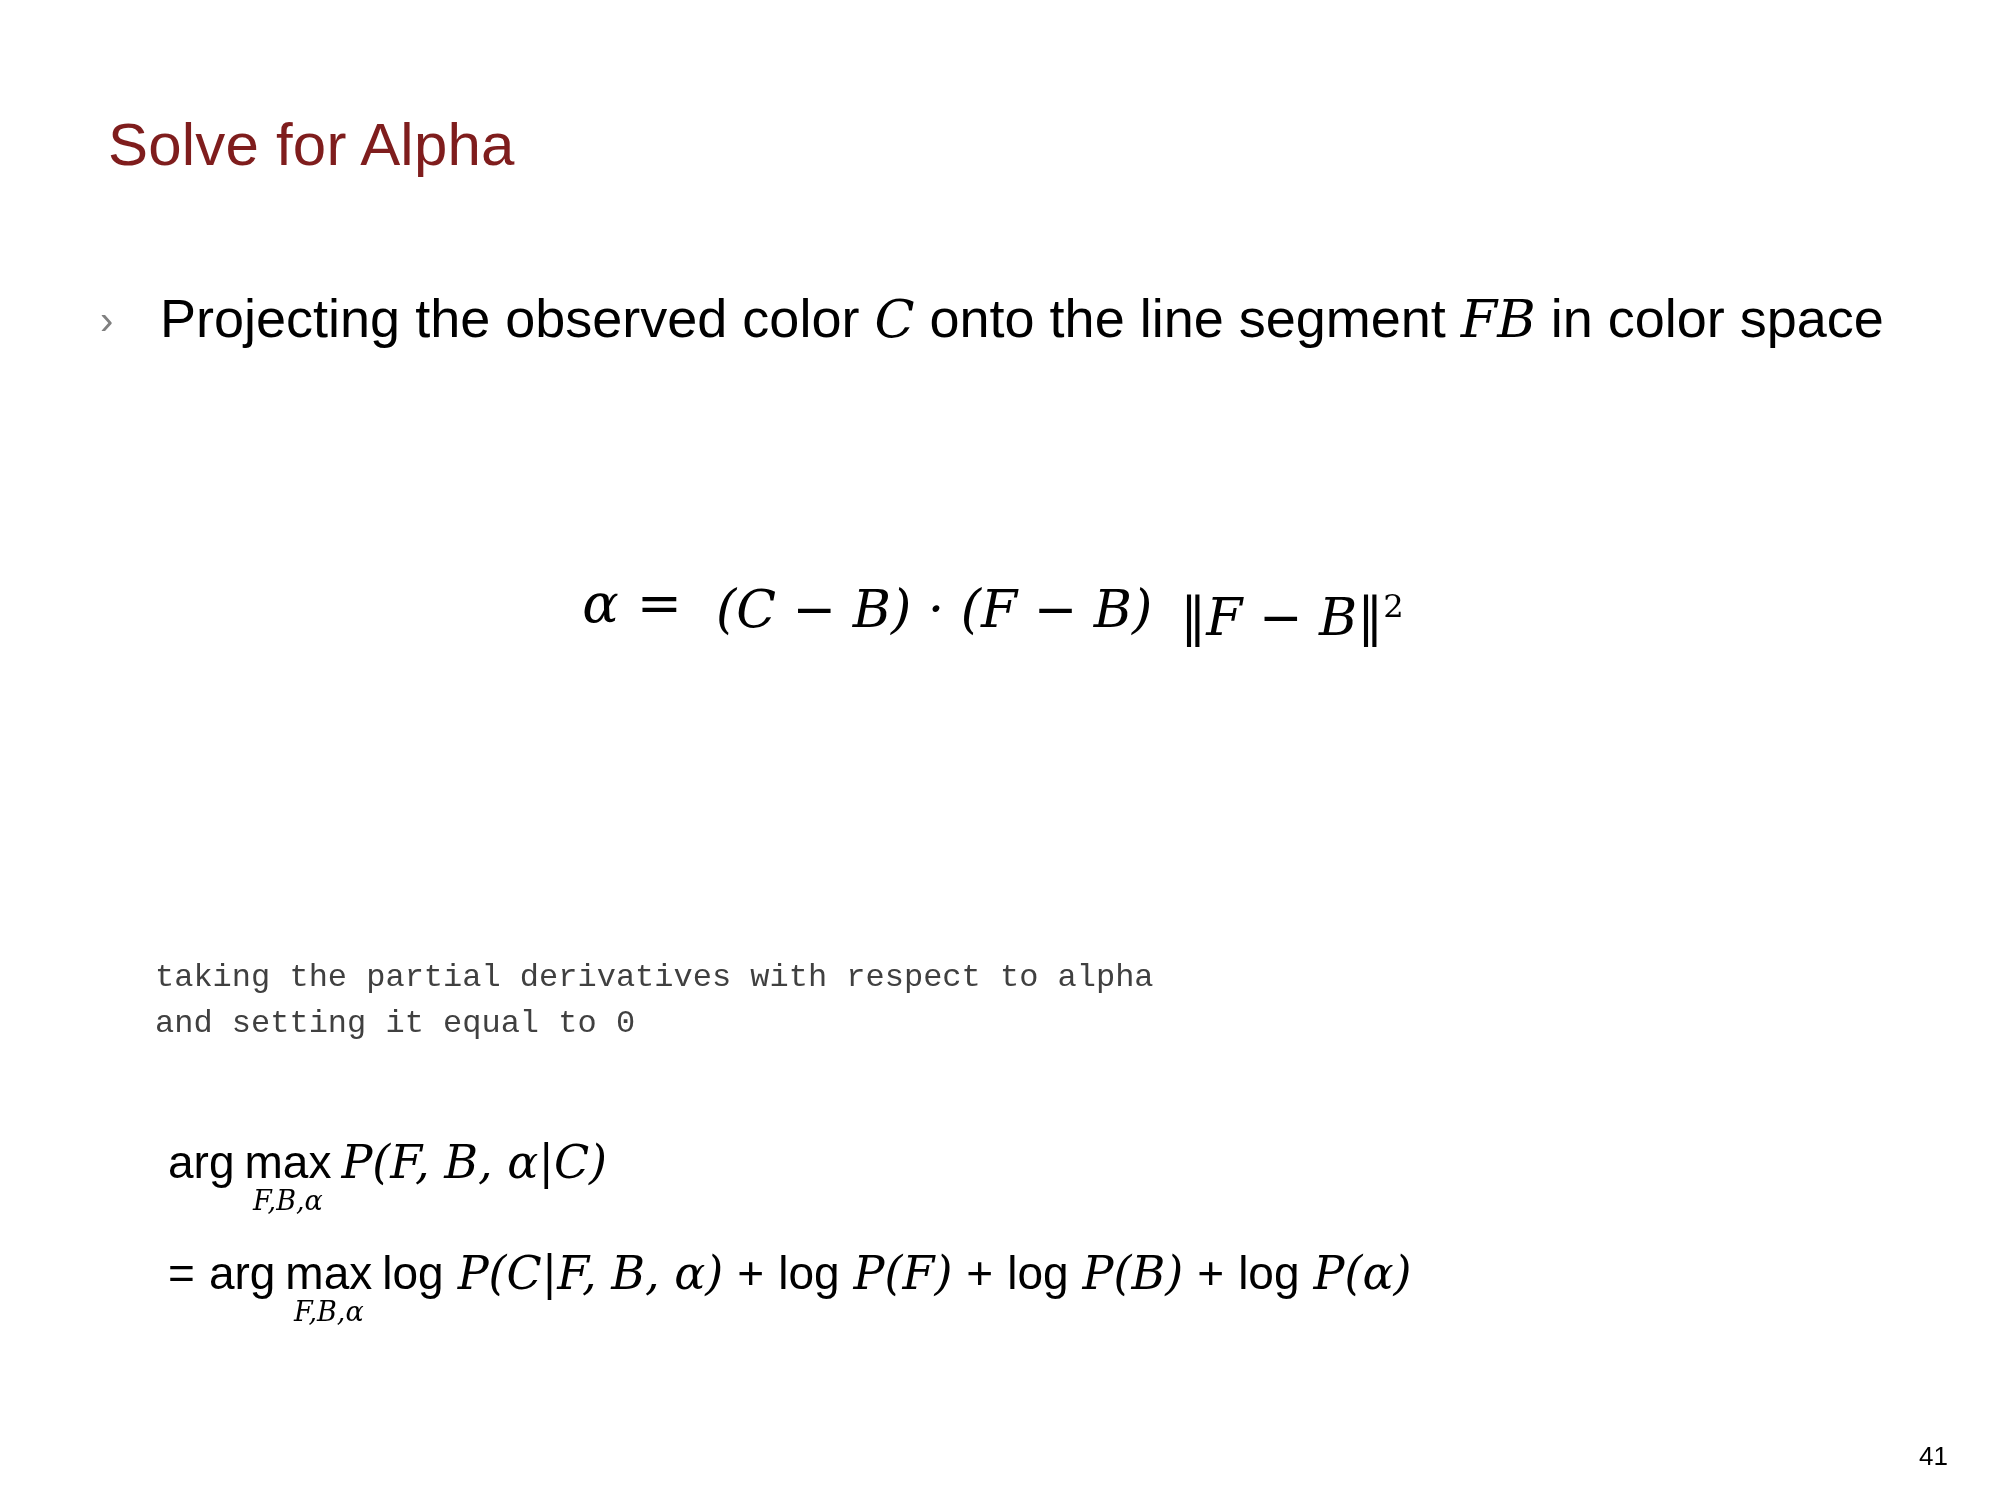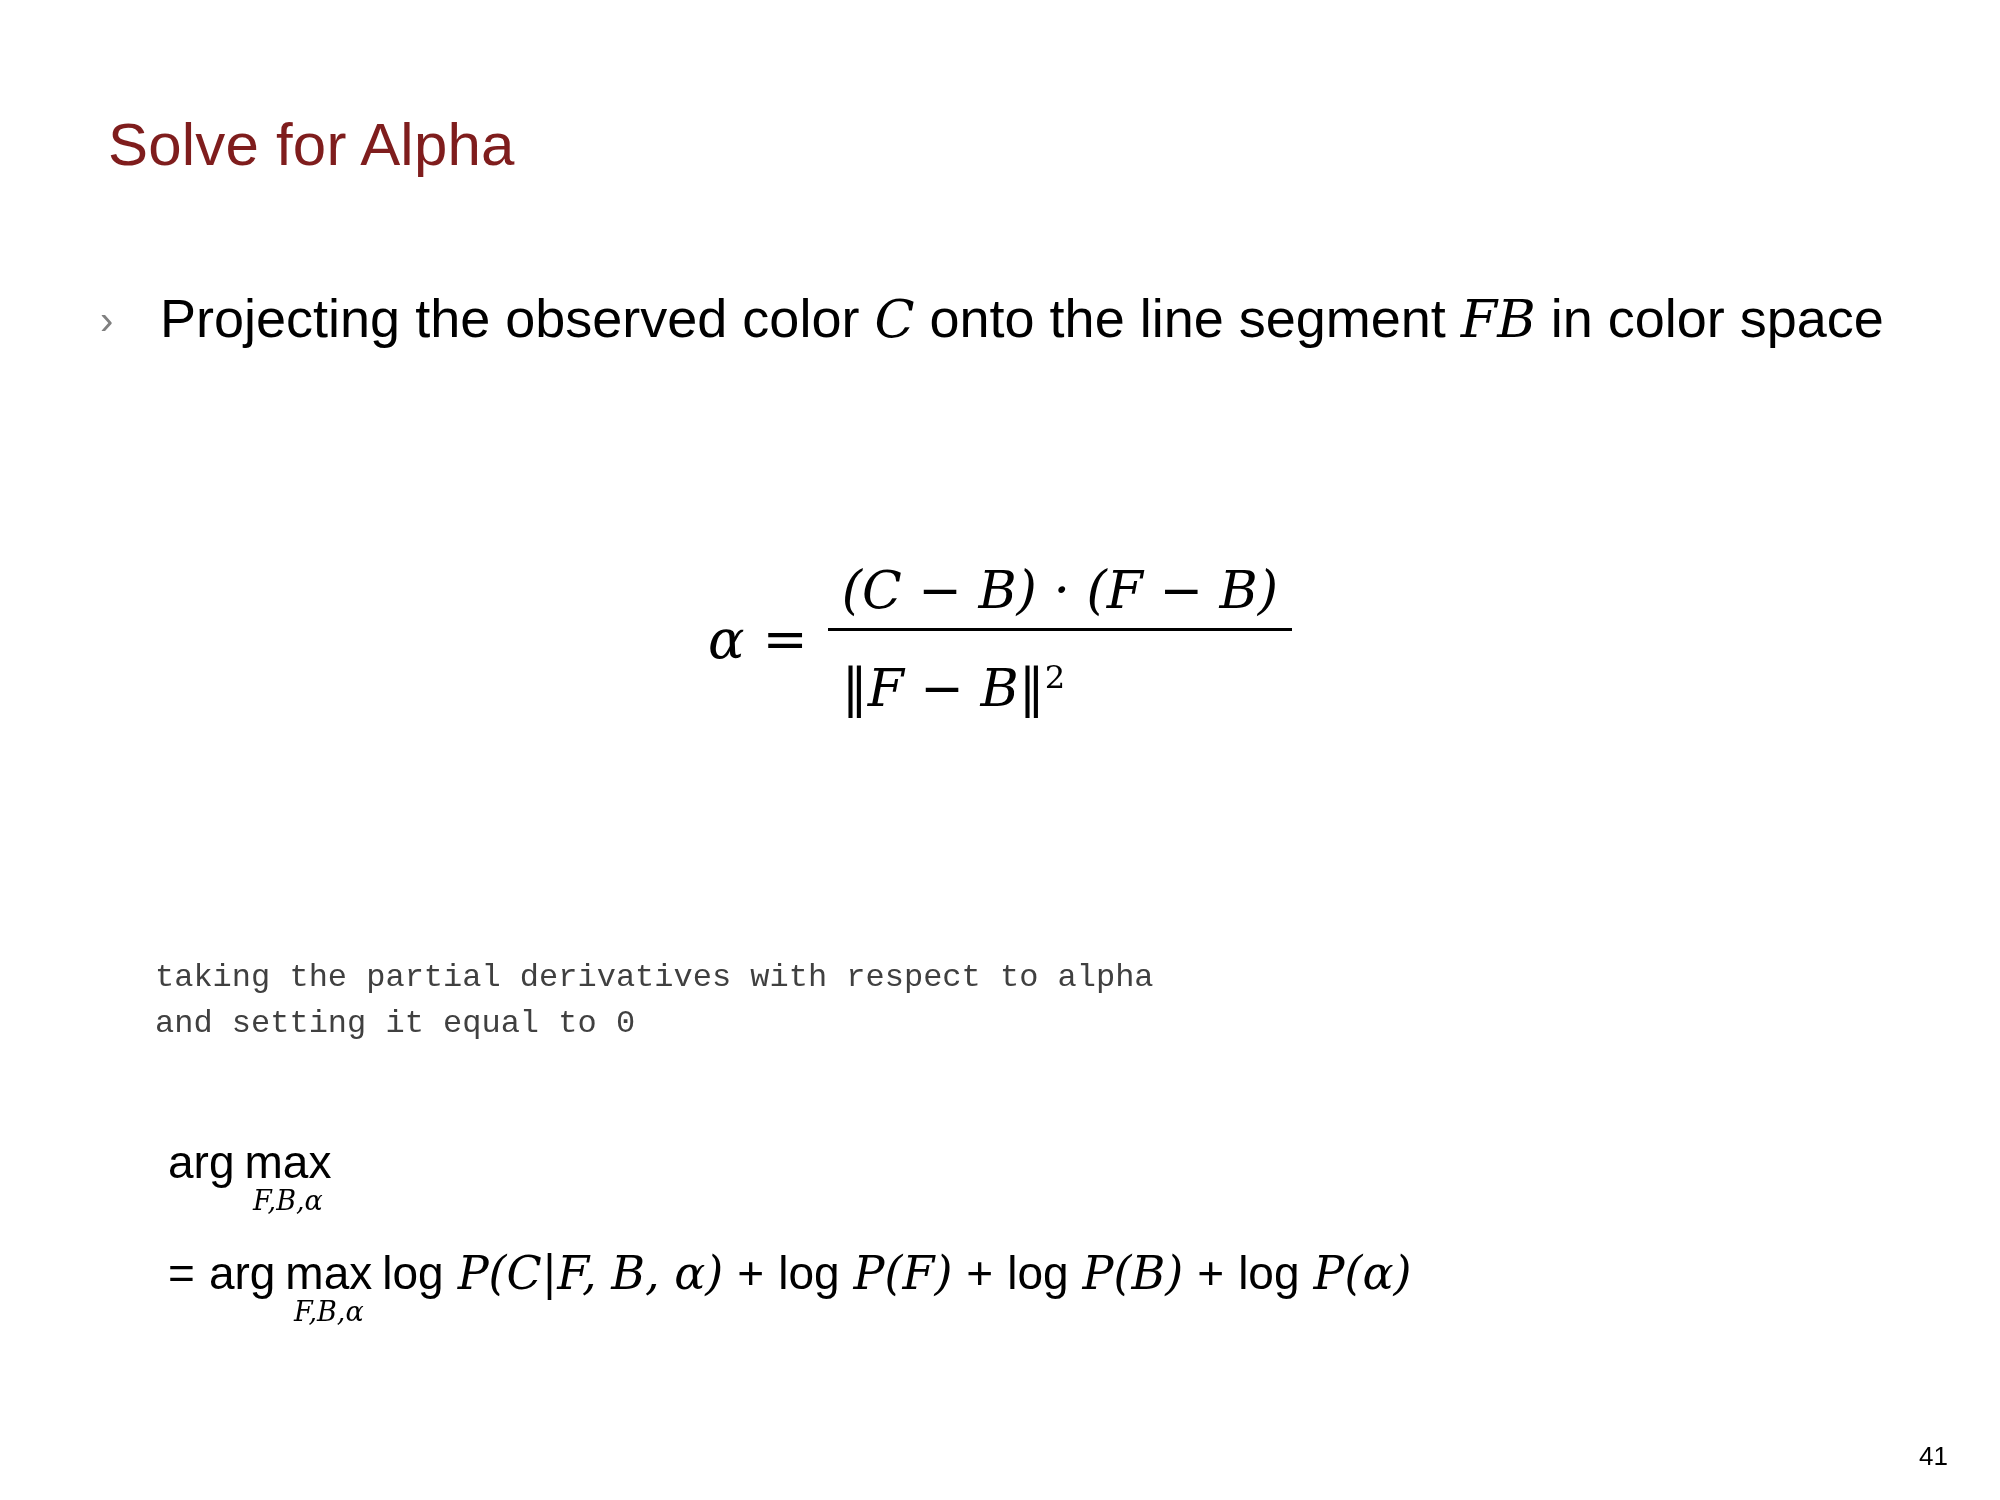--- a/index.html
+++ b/index.html
@@ -78,22 +78,22 @@
     font-style: italic;
     margin-right: 18px;
     font-size: 54px;
   }
   .eq-main .eqsign {
     margin-right: 20px;
     font-size: 54px;
   }
   .frac {
     display: inline-flex;
-    flex-direction: column;
-    align-items: flex-start;
+    flex-direction: row;
+    align-items: flex-end;
     vertical-align: middle;
   }
   .frac .num {
     padding: 0 14px 8px 14px;
     white-space: nowrap;
   }
   .frac .bar {
     width: 100%;
     height: 3px;
     background: #000;
@@ -206,20 +206,21 @@
     <div>and setting it equal to 0</div>
   </div>
 
   <div class="eq-argmax">
     <div class="eq-line first">
       <span class="op">arg</span>
       <span class="underop">
         <span class="top">max</span>
         <span class="bot">F,B,α</span>
       </span>
+      <span class="mathtext">P(F, B, α|C)</span>
     </div>
     <div class="eq-line second">
       <span class="op">=</span>
       <span class="spacer-sm"></span>
       <span class="op">arg</span>
       <span class="underop">
         <span class="top">max</span>
         <span class="bot">F,B,α</span>
       </span>
       <span class="op">log</span>

